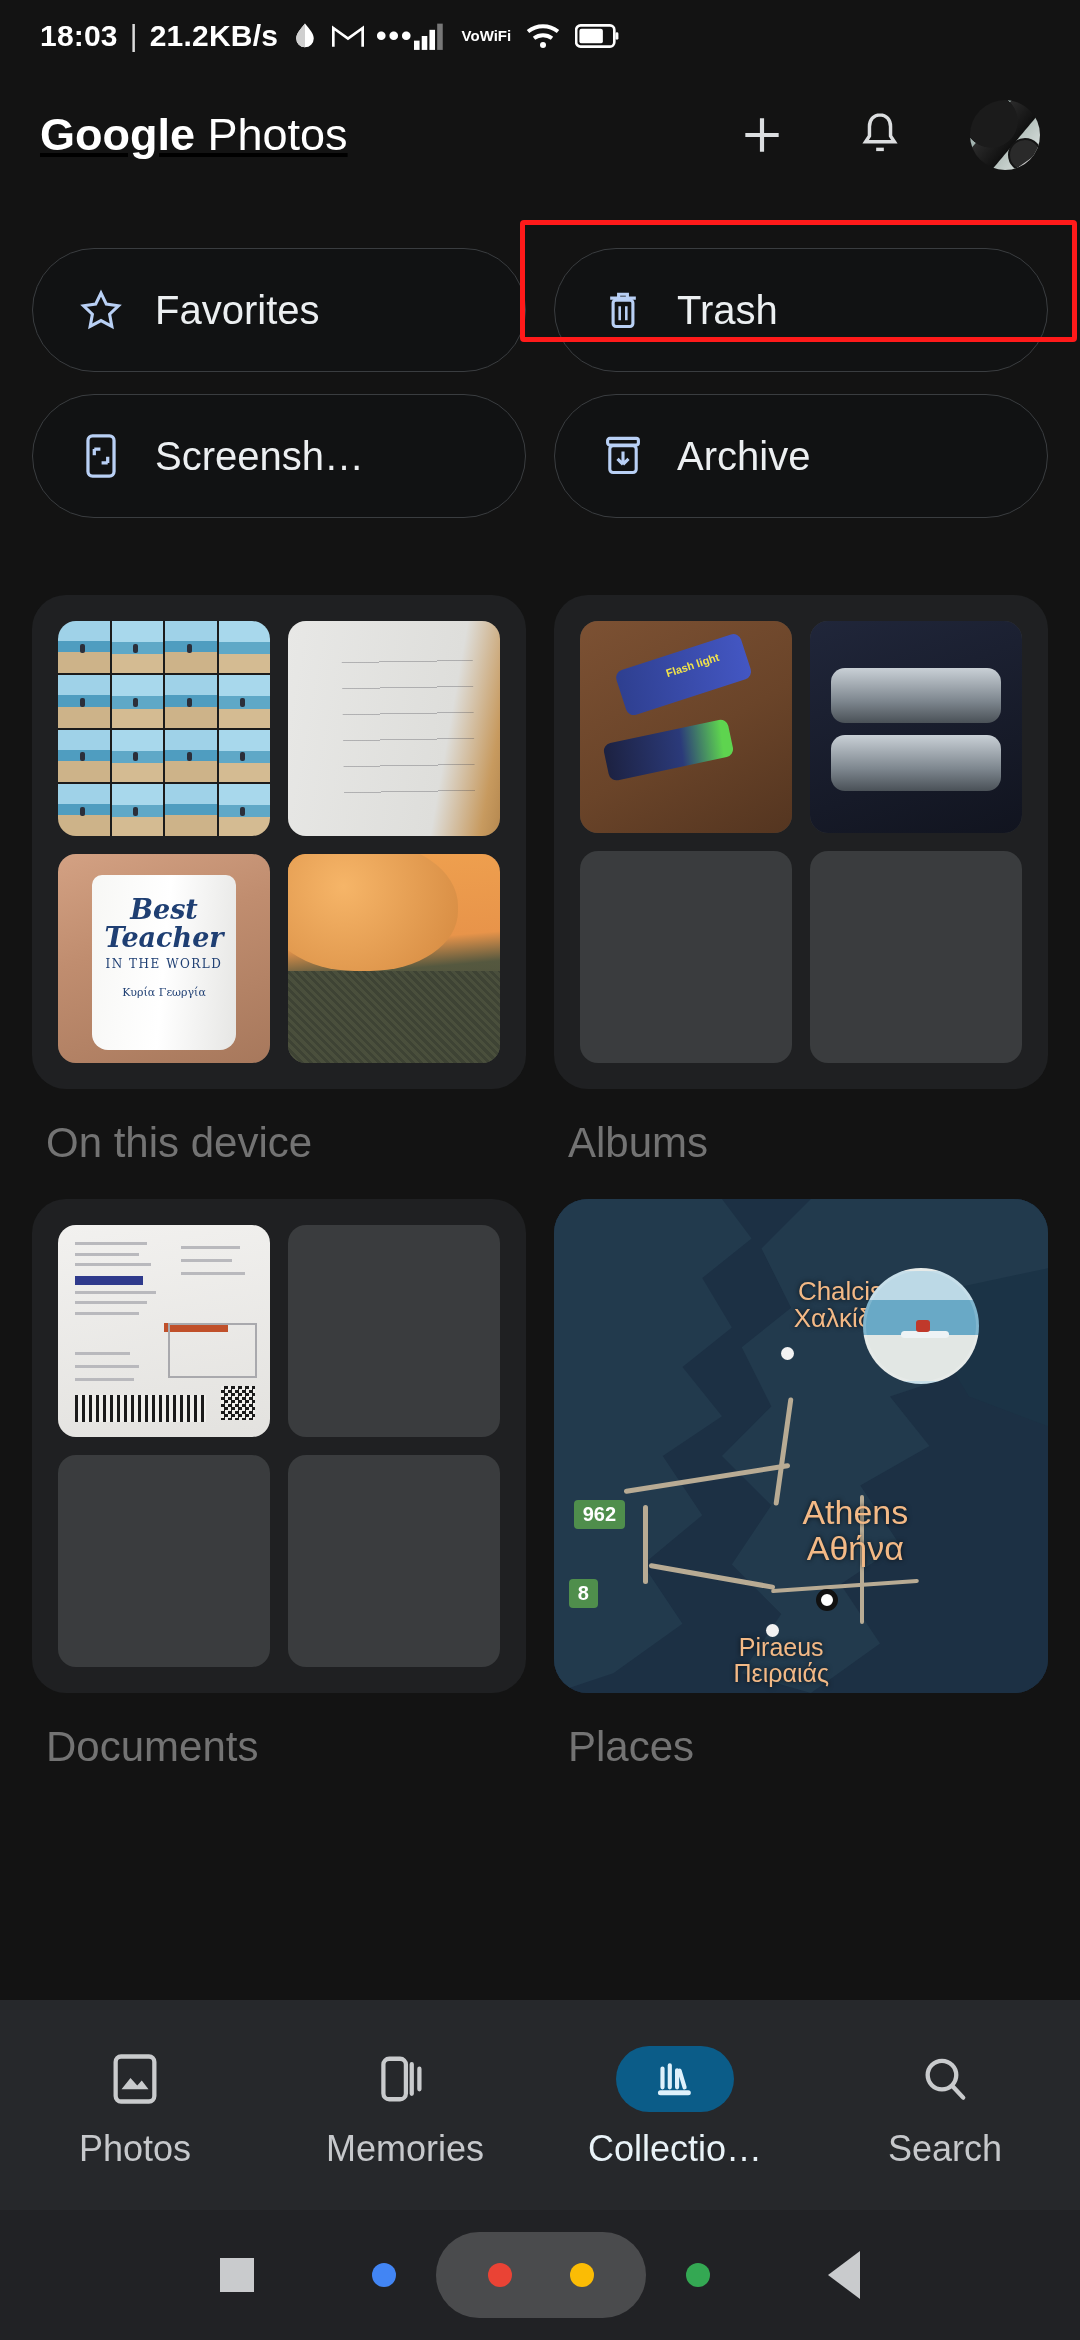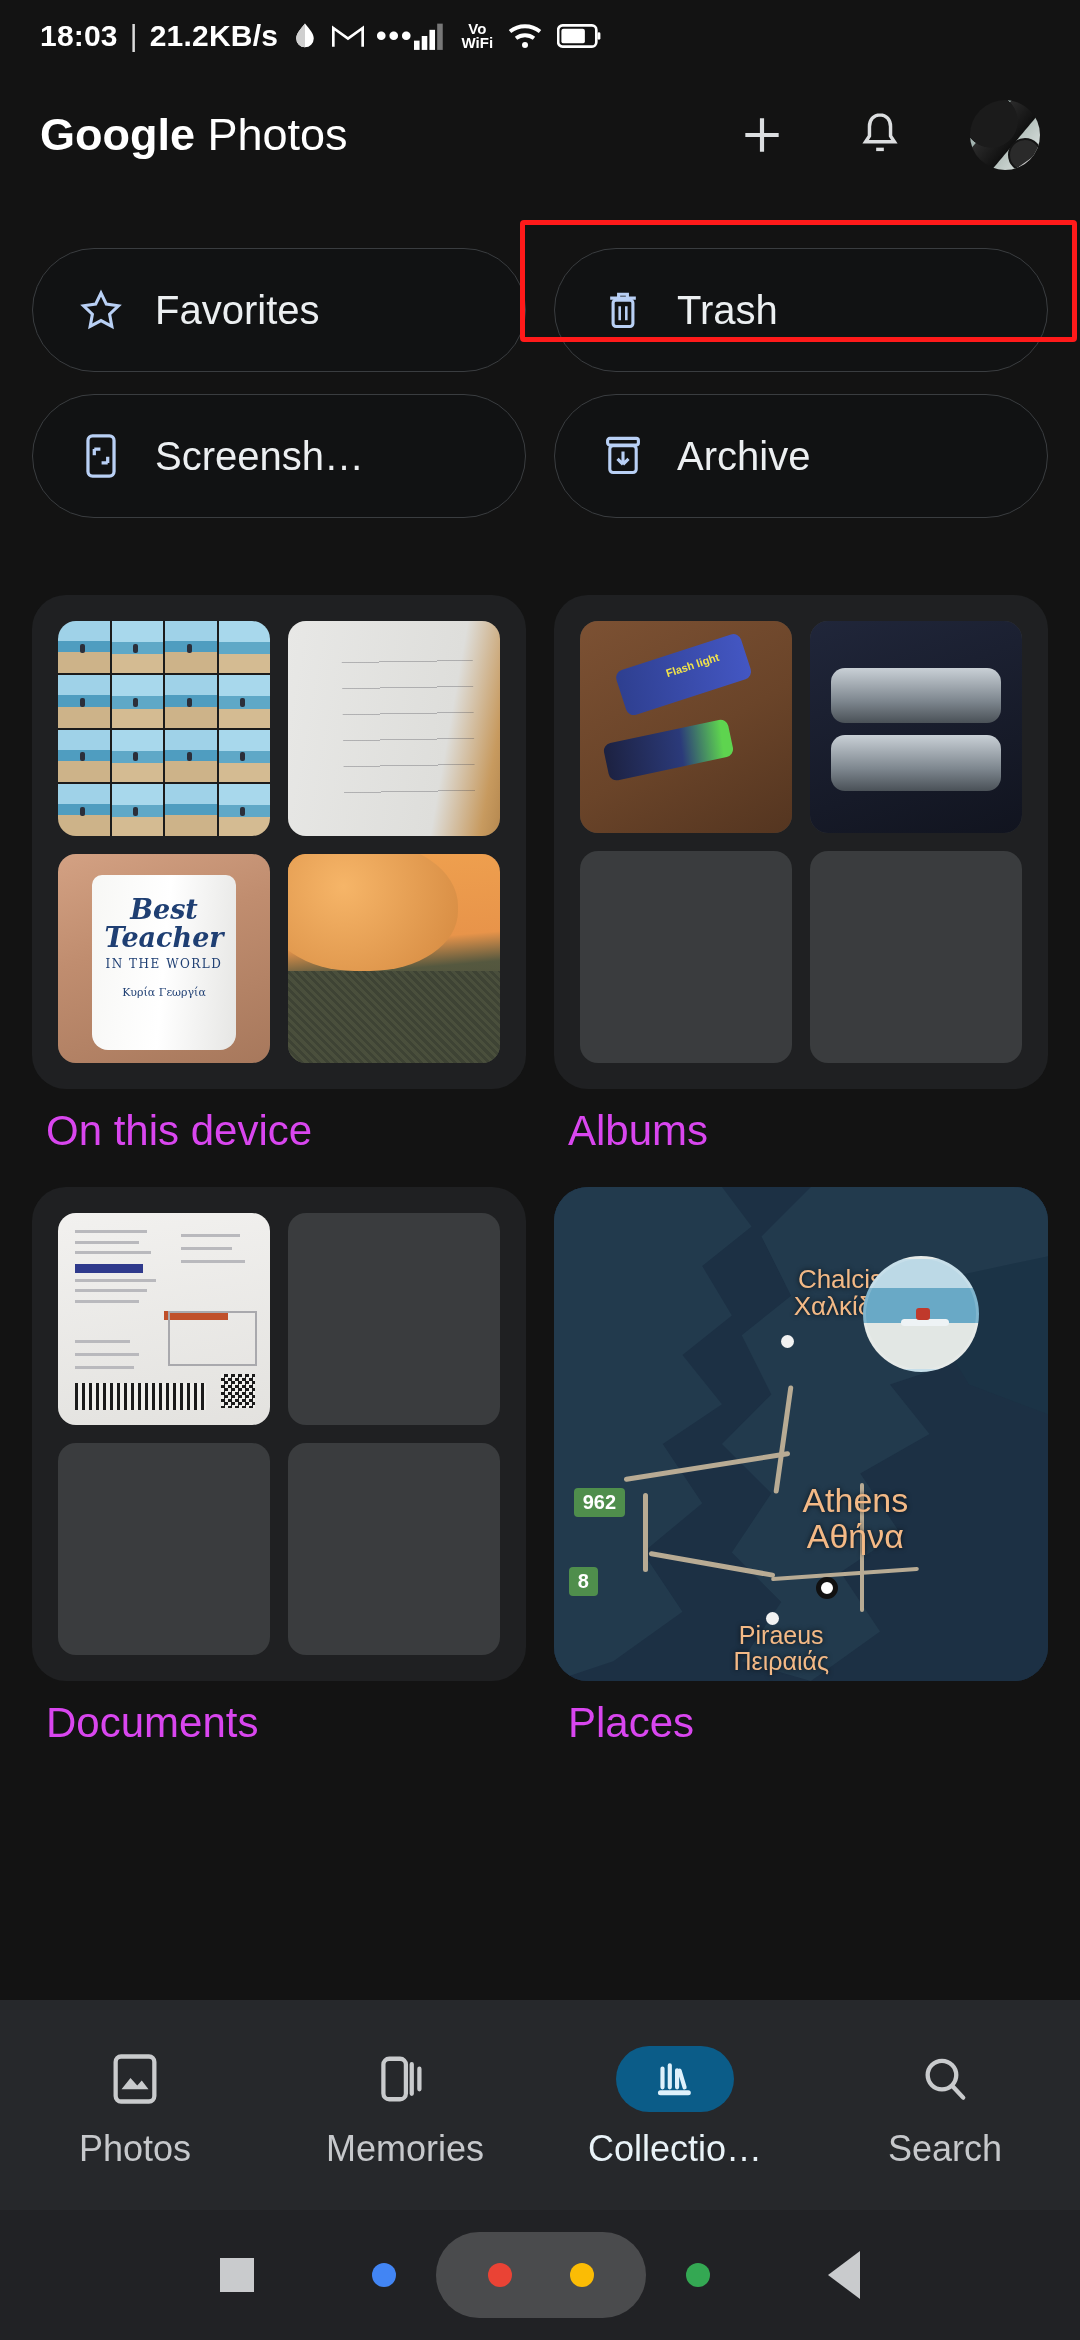--- a/index.html
+++ b/index.html
@@ -19,21 +19,21 @@
   }
   .sb-left{ display:flex; align-items:center; gap:12px; font-size:30px; font-weight:bold; letter-spacing:.2px; }
   .sb-sep{ opacity:.85; font-weight:400; }
   .sb-right{ display:flex; align-items:center; gap:14px; }
   .sb-icon{ display:inline-flex; align-items:center; }
   .dots{ letter-spacing:2px; font-size:30px; line-height:1; }
 
   
   .appbar{
     position:absolute; top:80px; left:0; width:1080px; height:110px;
-    display:flex; align-items:center; padding:0 40px;
+    display:flex; align-items:center; padding:0 40px;text-decoration:underline;
   }
   .brand{ font-size:45px; color:#ffffff; white-space:nowrap; }
   .brand b{ font-weight:bold; }
   .brand span.light{ font-weight:400; }
   .appbar-actions{ margin-left:auto; display:flex; align-items:center; gap:62px; }
   .icon-btn{ width:56px; height:56px; display:flex; align-items:center; justify-content:center; }
   .avatar{
     width:70px; height:70px; border-radius:50%;
     background:
       radial-gradient(circle at 30% 30%, #1b1b1b 0 38%, rgba(0,0,0,0) 39%),
@@ -75,21 +75,21 @@
     display:grid; grid-template-columns:1fr 1fr; gap:32px 28px; padding:0 32px;
   }
   .card-wrap{ display:flex; flex-direction:column; }
   .card{
     background:#1f2022; border-radius:34px; padding:26px;
     display:grid; grid-template-columns:1fr 1fr; gap:18px;
     aspect-ratio:1/1;
   }
   .thumb{ border-radius:18px; overflow:hidden; background:#3a3c3e; position:relative; }
   .thumb.empty{ background:#3a3c3e; }
-  .card-title{ font-size:42px; color:#d946ef; margin:18px 0 0 14px; }
+  .card-title{ font-size:42px; color:#737373; margin:30px 0 0 14px; }
 
   
   .map-card{
     border-radius:34px; overflow:hidden; position:relative; aspect-ratio:1/1;
     background:#1f3248;
   }
 
   
   .beachgrid{ width:100%; height:100%; display:grid; grid-template-columns:repeat(4,1fr); grid-template-rows:repeat(4,1fr); gap:2px; background:#1b1b1b; }
   .bcell{ background:linear-gradient(#9fd2e8 0 38%, #4f9dc0 38% 60%, #cdb389 60% 100%); position:relative; }
@@ -229,21 +229,21 @@
     </div>
     <div class="sb-right">
       <span class="sb-icon">
         <svg width="34" height="28" viewBox="0 0 22 18">
           <rect x="0" y="12" width="3.6" height="6" fill="#fff"></rect>
           <rect x="5" y="9" width="3.6" height="9" fill="#fff"></rect>
           <rect x="10" y="5" width="3.6" height="13" fill="#fff"></rect>
           <rect x="15" y="1" width="3.6" height="17" fill="#777"></rect>
         </svg>
       </span>
-      <span class="sb-icon" style="flex-direction:column;line-height:.95;font-size:15px;color:#fff;font-weight:bold;display:inline-flex;">
+      <span class="sb-icon" style="flex-direction:row;line-height:.95;font-size:15px;color:#fff;font-weight:bold;display:inline-flex;">
         <span>Vo</span>
         <span>WiFi</span>
       </span>
       <span class="sb-icon">
         <svg width="36" height="28" viewBox="0 0 24 18">
           <path d="M2 6 a16 16 0 0 1 20 0" fill="none" stroke="#fff" stroke-width="2.6"></path>
           <path d="M6 10.5 a10 10 0 0 1 12 0" fill="none" stroke="#fff" stroke-width="2.6"></path>
           <circle cx="12" cy="15" r="2" fill="#fff"></circle>
         </svg>
       </span>

